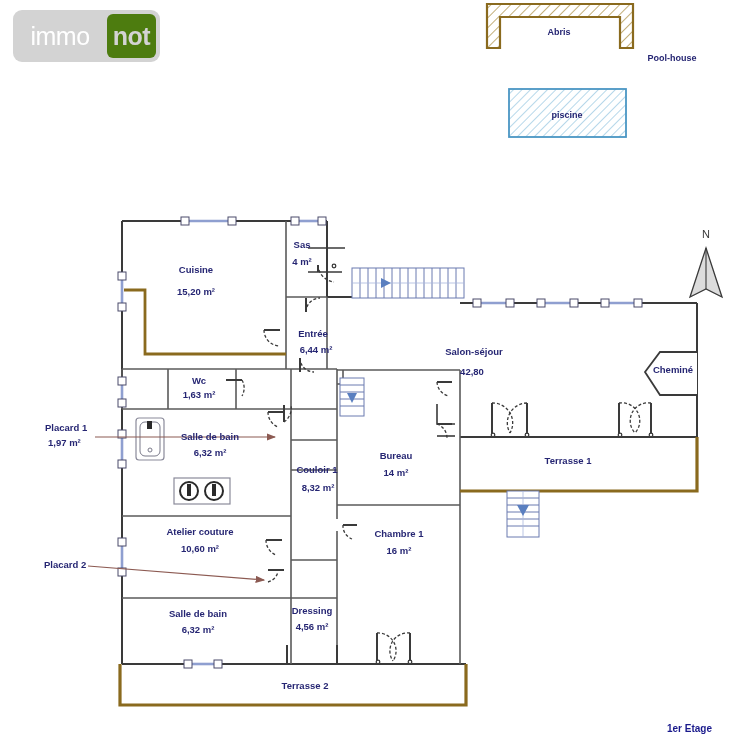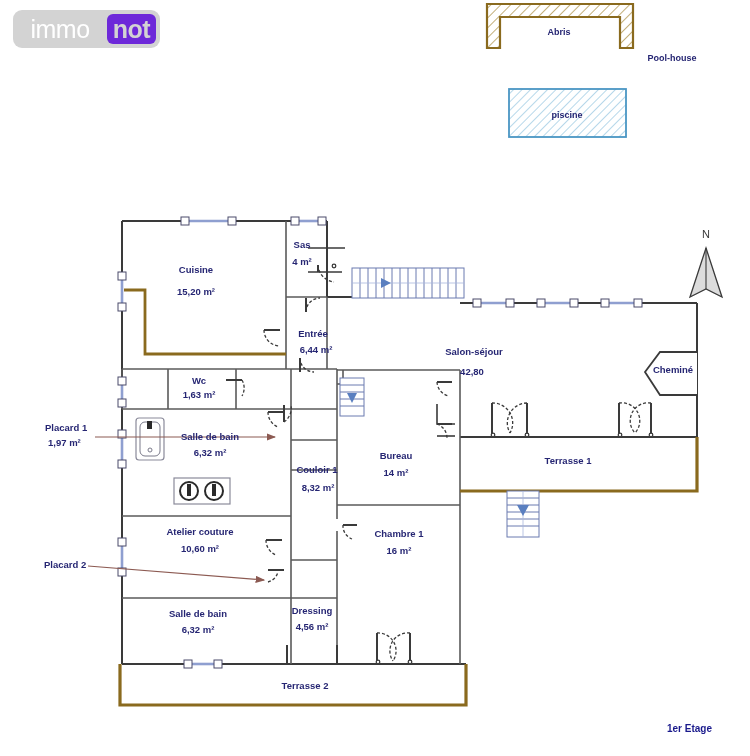--- a/index.html
+++ b/index.html
@@ -72,42 +72,42 @@
     font-size: 11px;
     text-anchor: middle;
     dominant-baseline: middle;
   }
   
   #watermark {
     position: absolute;
     left: 13px;
     top: 10px;
     width: 147px;
-    height: 38px;
+    height: 52px;
     border-radius: 9px;
     background: #d3d3d3;
     display: flex;
     align-items: stretch;
     overflow: hidden;
   }
   #watermark .wm-left {
     flex: 0 0 94px;
     display: flex;
     align-items: center;
     justify-content: center;
     color: #ffffff;
     font-family: "Liberation Sans", sans-serif;
     font-size: 25px;
     letter-spacing: -0.5px;
   }
   #watermark .wm-right {
     flex: 1 1 auto;
     margin: 4px 4px 4px 0;
     border-radius: 6px;
-    background: #6d28d9;
+    background: #4d7c0f;
     display: flex;
     align-items: center;
     justify-content: center;
     color: #d3d3d3;
     font-family: "Liberation Sans", sans-serif;
     font-weight: bold;
     font-size: 25px;
     letter-spacing: -0.5px;
   }
 </style>

